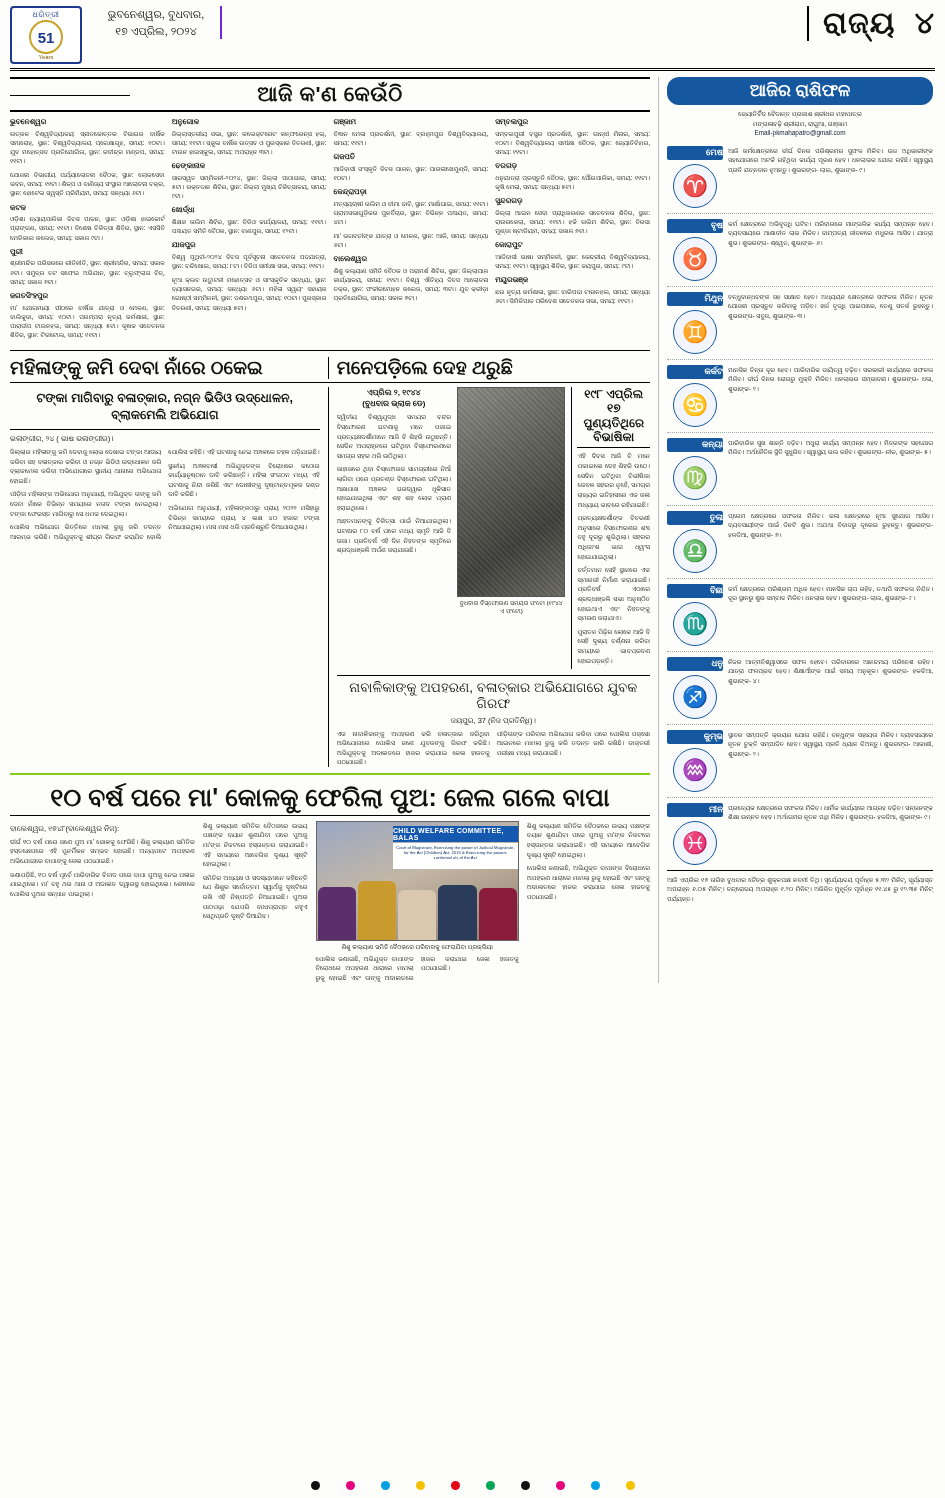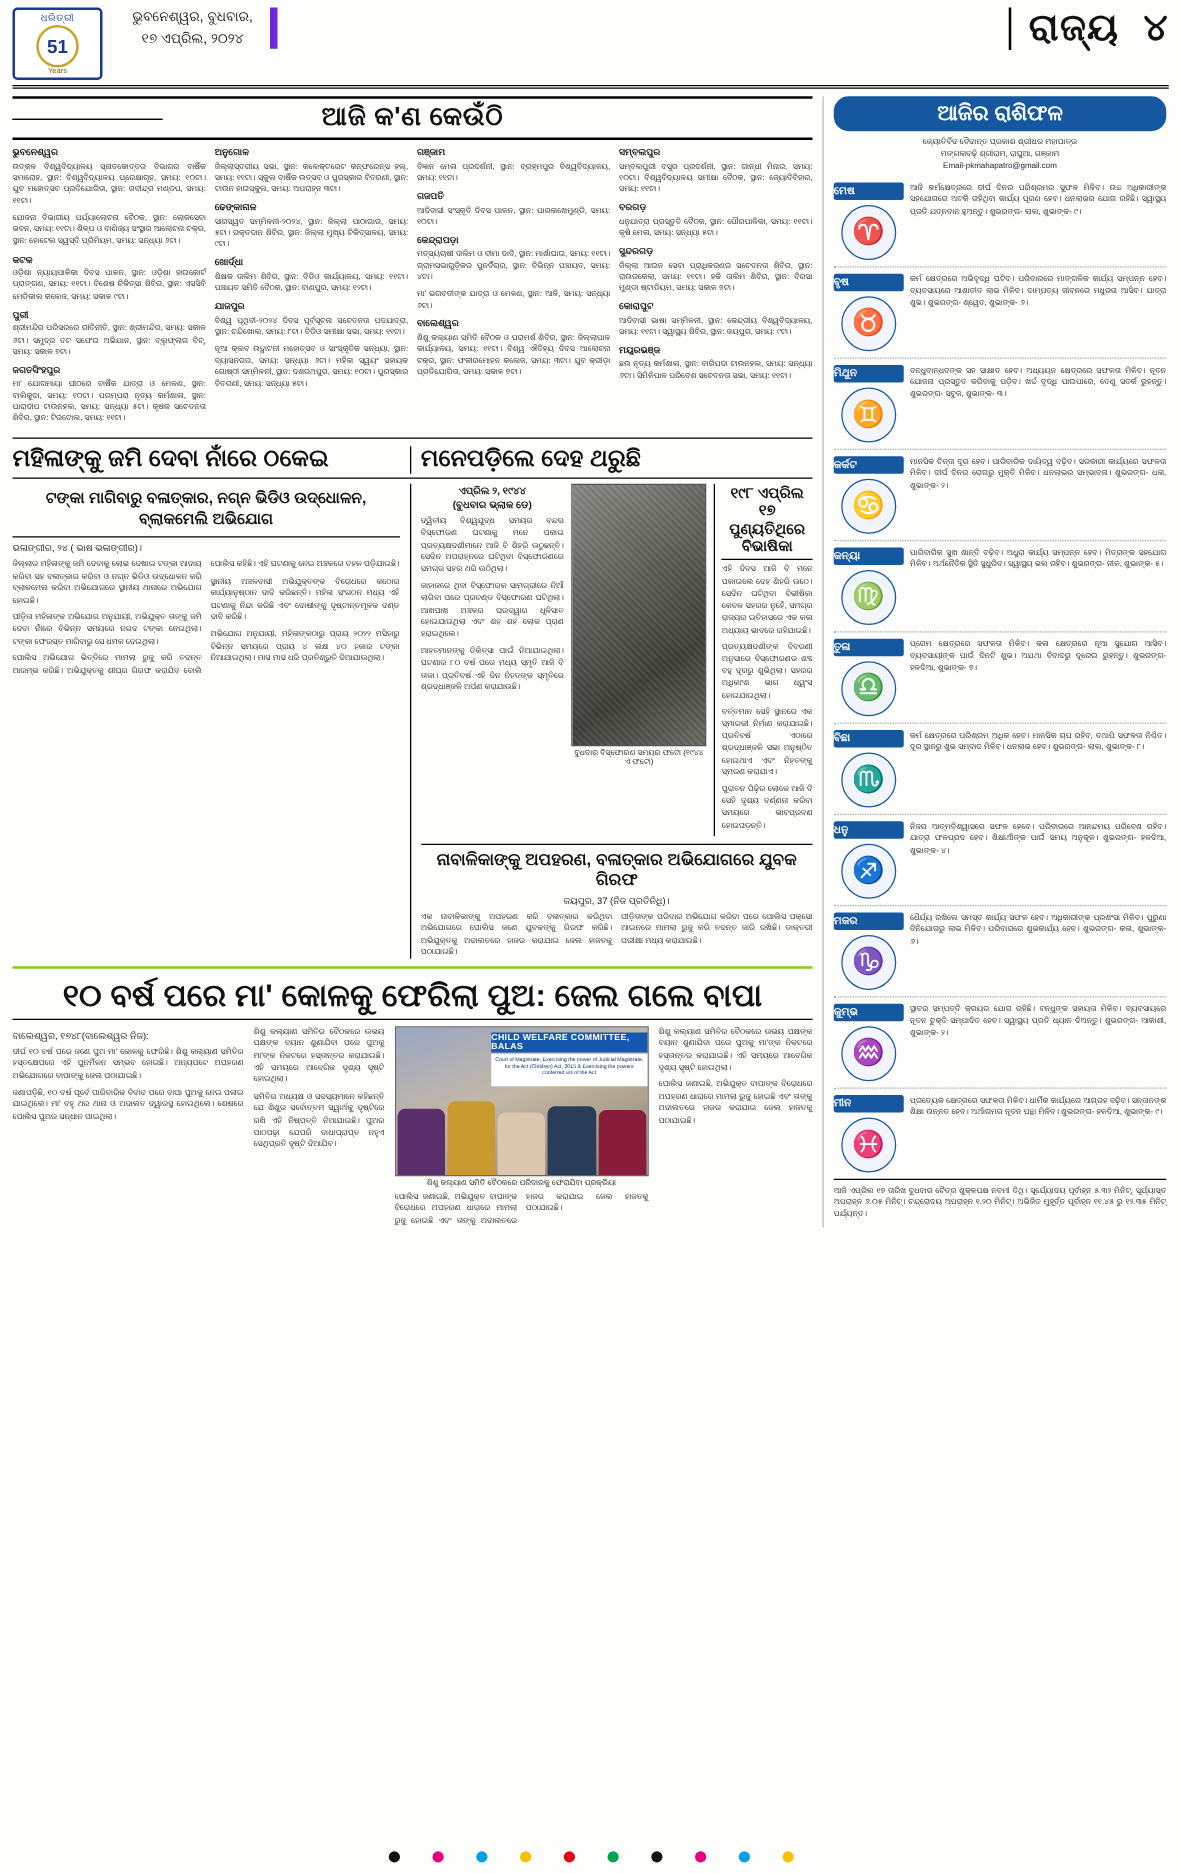--- a/index.html
+++ b/index.html
@@ -21,21 +21,21 @@
     display:flex; flex-direction:column; align-items:center; justify-content:center;
     color:#1b3a8f; margin-right:10px; background:#fff;
   }
   .logo-badge .t { font-size:8px; letter-spacing:.5px; }
   .logo-badge .circle {
     width:34px;height:34px;border-radius:50%;border:2px solid #c9a227;
     display:flex;align-items:center;justify-content:center;font-size:15px;font-weight:bold;color:#1b3a8f;
     background:#fff;
   }
   .logo-badge .y { font-size:6px; color:#7a5c00; }
-  .mh-date { font-size:11px; line-height:1.5; text-align:center; padding:0 10px; border-right:6px solid #6d28d9; min-width:130px;}
+  .mh-date { font-size:11px; line-height:1.5; text-align:center; padding:0 10px; border-right:2px solid #6d28d9; min-width:130px;}
   .mh-spacer { flex:1; }
   .mh-section { font-size:30px; font-weight:bold; letter-spacing:1px; padding-left:14px; border-left:2px solid #000;}
   .mh-section .num { padding-left:10px; }
 
   
   .cols { display:flex; gap:8px; margin-top:6px; }
   .left { width:640px; }
   .right { width:275px; border-left:1px solid #bbb; padding-left:8px; }
 
   
@@ -92,21 +92,21 @@
   .photo2 .p { flex:1; margin:0 1px; border-radius:6px 6px 0 0; }
 
   
   .rashi-title {
     background:#15589f; color:#fff; text-align:center; font-size:17px; font-weight:bold;
     padding:4px 0; border-radius:12px;
   }
   .rashi-sub { font-size:6.4px; text-align:center; line-height:1.5; padding:4px 2px 3px; }
   .rashi-sub .mail { color:#123; }
   .rashi-row { display:flex; gap:5px; padding:5px 0; border-bottom:1px dotted #9aa; }
-  .rashi-left { width:56px; flex:none; text-align:left; }
+  .rashi-left { width:56px; flex:none; text-align:right; }
   .rashi-name {
     background:#15589f; color:#fff; font-size:8.5px; font-weight:bold; padding:1.5px 0; border-radius:2px;
   }
   .rashi-sym {
     width:44px;height:44px;margin:4px auto 0;border-radius:50%;
     border:1.5px solid #15589f; color:#15589f; display:flex;align-items:center;justify-content:center;
     font-size:21px; background:#f2f6fc;
   }
   .rashi-text { font-size:6.3px; line-height:1.5; text-align:justify; }
 
@@ -240,21 +240,21 @@
               <div class="body-cols">
                 <p>ଏହି ଦିବସ ଆଜି ବି ମନେ ପକାଇଲେ ଦେହ ଶିହରି ଉଠେ। ସେଦିନ ଘଟିଥିବା ବିଭୀଷିକା କେବଳ ସହରର ନୁହେଁ, ସମଗ୍ର ରାଜ୍ୟର ଇତିହାସରେ ଏକ କଳା ଅଧ୍ୟାୟ ଭାବରେ ରହିଯାଇଛି।</p>
                 <p>ପ୍ରତ୍ୟକ୍ଷଦର୍ଶୀଙ୍କ ବିବରଣୀ ଅନୁସାରେ ବିସ୍ଫୋରଣର ଶବ୍ଦ ବହୁ ଦୂରରୁ ଶୁଭିଥିଲା। ସହରର ଅଧିକାଂଶ ଭାଗ ଧ୍ୱଂସ ହୋଇଯାଇଥିଲା।</p>
                 <p>ବର୍ତ୍ତମାନ ସେହି ସ୍ଥାନରେ ଏକ ସ୍ମାରକୀ ନିର୍ମାଣ କରାଯାଇଛି। ପ୍ରତିବର୍ଷ ଏଠାରେ ଶ୍ରଦ୍ଧାଞ୍ଜଳି ସଭା ଅନୁଷ୍ଠିତ ହୋଇଥାଏ ଏବଂ ନିହତଙ୍କୁ ସ୍ମରଣ କରାଯାଏ।</p>
                 <p>ପୁରାତନ ପିଢ଼ିର ଲୋକେ ଆଜି ବି ସେହି ଦୃଶ୍ୟ ବର୍ଣ୍ଣନା କରିବା ସମୟରେ ଭାବପ୍ରବଣ ହୋଇପଡ଼ନ୍ତି।</p>
               </div>
             </div>
           </div>
 
           <div style="border-top:1px solid #000;margin-top:6px;padding-top:4px;">
-            <div style="font-size:13.5px;font-weight:bold;text-align:center;line-height:1.2;">ନାବାଳିକାଙ୍କୁ ଅପହରଣ, ବଳାତ୍କାର ଅଭିଯୋଗରେ ଯୁବକ ଗିରଫ</div>
+            <div style="font-size:13.5px;font-weight:normal;text-align:center;line-height:1.2;">ନାବାଳିକାଙ୍କୁ ଅପହରଣ, ବଳାତ୍କାର ଅଭିଯୋଗରେ ଯୁବକ ଗିରଫ</div>
             <div class="byline" style="text-align:center;">ଜୟପୁର, 37 (ନିଜ ପ୍ରତିନିଧି)।</div>
             <div class="body-cols" style="column-count:2;">
               <p>ଏକ ନାବାଳିକାଙ୍କୁ ଅପହରଣ କରି ବଳାତ୍କାର କରିଥିବା ଅଭିଯୋଗରେ ପୋଲିସ ଜଣେ ଯୁବକଙ୍କୁ ଗିରଫ କରିଛି। ଅଭିଯୁକ୍ତକୁ ଅଦାଲତରେ ହାଜର କରାଯାଇ ଜେଲ ହାଜତକୁ ପଠାଯାଇଛି।</p>
               <p>ପୀଡ଼ିତାଙ୍କ ପରିବାର ଅଭିଯୋଗ କରିବା ପରେ ପୋଲିସ ପକ୍ସୋ ଆଇନରେ ମାମଲା ରୁଜୁ କରି ତଦନ୍ତ ଜାରି ରଖିଛି। ଡାକ୍ତରୀ ପରୀକ୍ଷା ମଧ୍ୟ କରାଯାଇଛି।</p>
             </div>
           </div>
         </div>
       </div>
 
       <div style="border-top:2px solid #84cc16;margin-top:6px;padding-top:4px;">
@@ -356,27 +356,20 @@
           <div class="rashi-sym">♏</div>
         </div>
         <div class="rashi-text">କର୍ମ କ୍ଷେତ୍ରରେ ପରିଶ୍ରମ ଅଧିକ ହେବ। ମାନସିକ ଚାପ ରହିବ, ତଥାପି ସଫଳତା ନିଶ୍ଚିତ। ଦୂର ସ୍ଥାନରୁ ଶୁଭ ସମ୍ବାଦ ମିଳିବ। ଧନଲାଭ ହେବ। ଶୁଭରଙ୍ଗ- ଲାଲ, ଶୁଭାଙ୍କ- ୮।</div>
       </div>
       <div class="rashi-row">
         <div class="rashi-left">
           <div class="rashi-name">ଧନୁ</div>
           <div class="rashi-sym">♐</div>
         </div>
         <div class="rashi-text">ନିଜର ଆତ୍ମବିଶ୍ୱାସରେ ସଫଳ ହେବେ। ପରିବାରରେ ଆନନ୍ଦମୟ ପରିବେଶ ରହିବ। ଯାତ୍ରା ଫଳପ୍ରଦ ହେବ। ଶିକ୍ଷାର୍ଥୀଙ୍କ ପାଇଁ ସମୟ ଅନୁକୂଳ। ଶୁଭରଙ୍ଗ- ହଳଦିଆ, ଶୁଭାଙ୍କ- ୪।</div>
-      </div>
-      <div class="rashi-row">
-        <div class="rashi-left">
-          <div class="rashi-name">ମକର</div>
-          <div class="rashi-sym">♑</div>
-        </div>
-        <div class="rashi-text">ଧୈର୍ଯ୍ୟ ରଖିଲେ ସମସ୍ତ କାର୍ଯ୍ୟ ସଫଳ ହେବ। ଅଧିକାରୀଙ୍କ ପ୍ରଶଂସା ମିଳିବ। ପୁରୁଣା ବିନିଯୋଗରୁ ଲାଭ ମିଳିବ। ପରିବାରରେ ଶୁଭକାର୍ଯ୍ୟ ହେବ। ଶୁଭରଙ୍ଗ- କଳା, ଶୁଭାଙ୍କ- ୬।</div>
       </div>
       <div class="rashi-row">
         <div class="rashi-left">
           <div class="rashi-name">କୁମ୍ଭ</div>
           <div class="rashi-sym">♒</div>
         </div>
         <div class="rashi-text">ସ୍ଥାବର ସମ୍ପତ୍ତି କ୍ରୟର ଯୋଗ ରହିଛି। ବନ୍ଧୁଙ୍କ ସହାୟତା ମିଳିବ। ବ୍ୟବସାୟରେ ନୂତନ ଚୁକ୍ତି ସମ୍ପାଦିତ ହେବ। ସ୍ୱାସ୍ଥ୍ୟ ପ୍ରତି ଧ୍ୟାନ ଦିଅନ୍ତୁ। ଶୁଭରଙ୍ଗ- ଆକାଶୀ, ଶୁଭାଙ୍କ- ୨।</div>
       </div>
       <div class="rashi-row" style="border-bottom:none;">
         <div class="rashi-left">

